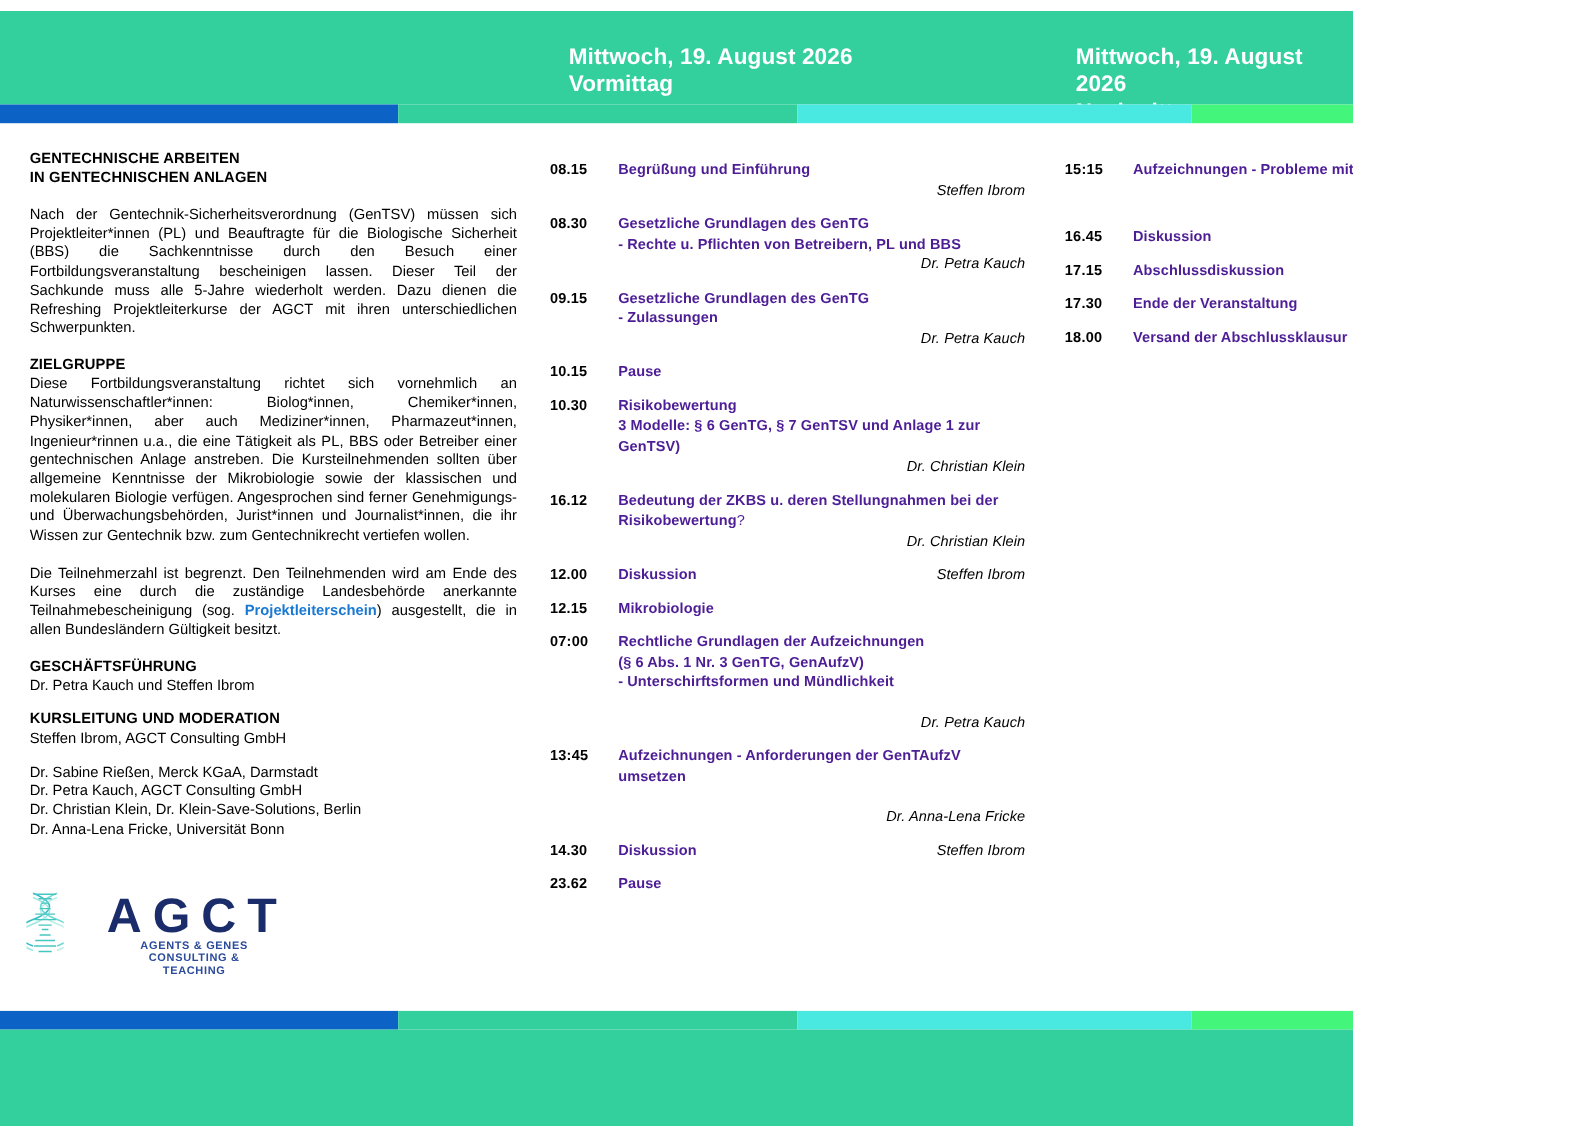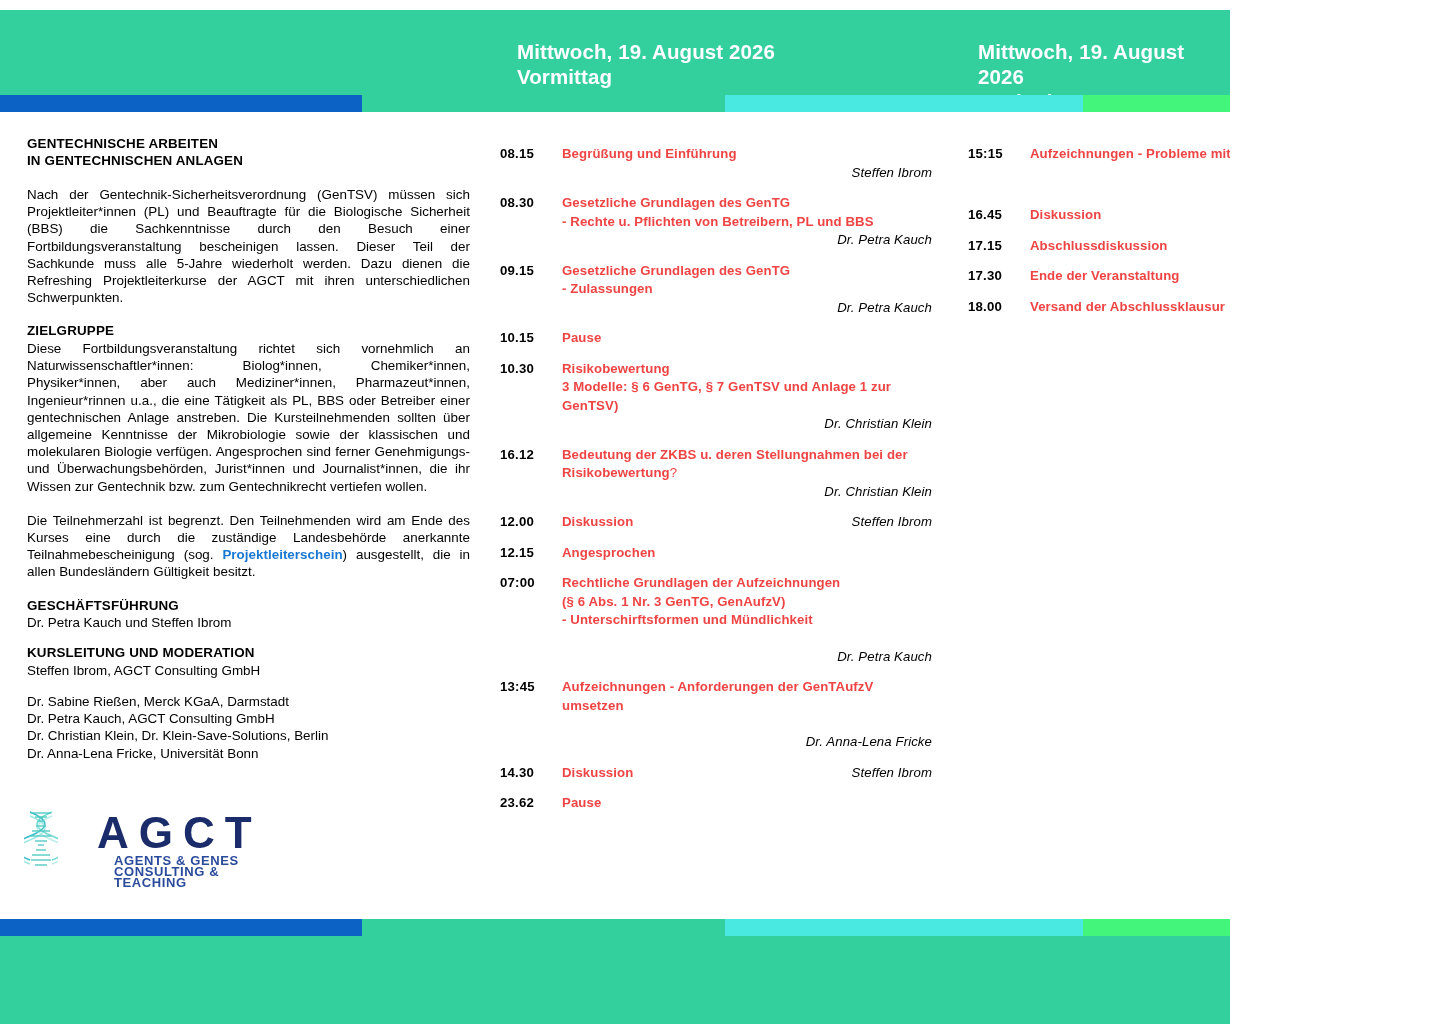--- a/index.html
+++ b/index.html
@@ -110,22 +110,22 @@
     font-weight: bold;
     color: #1b2c6b;
     letter-spacing: 10px;
     line-height: 46px;
     margin-left: 40px;
   }
   .logo-sub {
     position: absolute;
     left: 90px; top: 47px;
     width: 125px;
-    text-align: left;
-    font-size: 13px;
+    text-align: center;
+    font-size: 10px;
     font-weight: bold;
     color: #2a4a9b;
     letter-spacing: 0.6px;
     line-height: 11px;
     white-space: pre-line;
   }
 
   
   .sched-item { position: relative; }
   .sched-row { display: flex; align-items: flex-start; }
@@ -138,21 +138,21 @@
     line-height: 18.5px;
     letter-spacing: 0.2px;
   }
   .sched-body {
     flex: 1 1 auto;
     min-width: 0;
   }
   .sched-title {
     font-size: 13.2px;
     font-weight: bold;
-    color: #ef4444;
+    color: #4c1d95;
     line-height: 18.5px;
     white-space: pre-line;
     letter-spacing: 0.1px;
   }
   .sched-title .qmark { font-weight: normal; }
   .sched-speaker {
     font-size: 13.2px;
     font-style: italic;
     color: #000000;
     line-height: 18.5px;
@@ -323,21 +323,21 @@
             <div class="sched-title">Diskussion</div>
             <div class="sched-speaker inline">Steffen Ibrom</div>
           </div>
         </div>
       </div>
       <div class="item-gap"></div>
       <div class="sched-item">
         <div class="sched-row">
           <div class="sched-time">12.15</div>
           <div class="sched-body">
-            <div class="sched-title">Angesprochen</div>
+            <div class="sched-title">Mikrobiologie</div>
           </div>
         </div>
       </div>
       <div class="item-gap"></div>
       <div class="sched-item">
         <div class="sched-row">
           <div class="sched-time">07:00</div>
           <div class="sched-body">
             <div class="sched-title">Rechtliche Grundlagen der Aufzeichnungen
 (§ 6 Abs. 1 Nr. 3 GenTG, GenAufzV)

